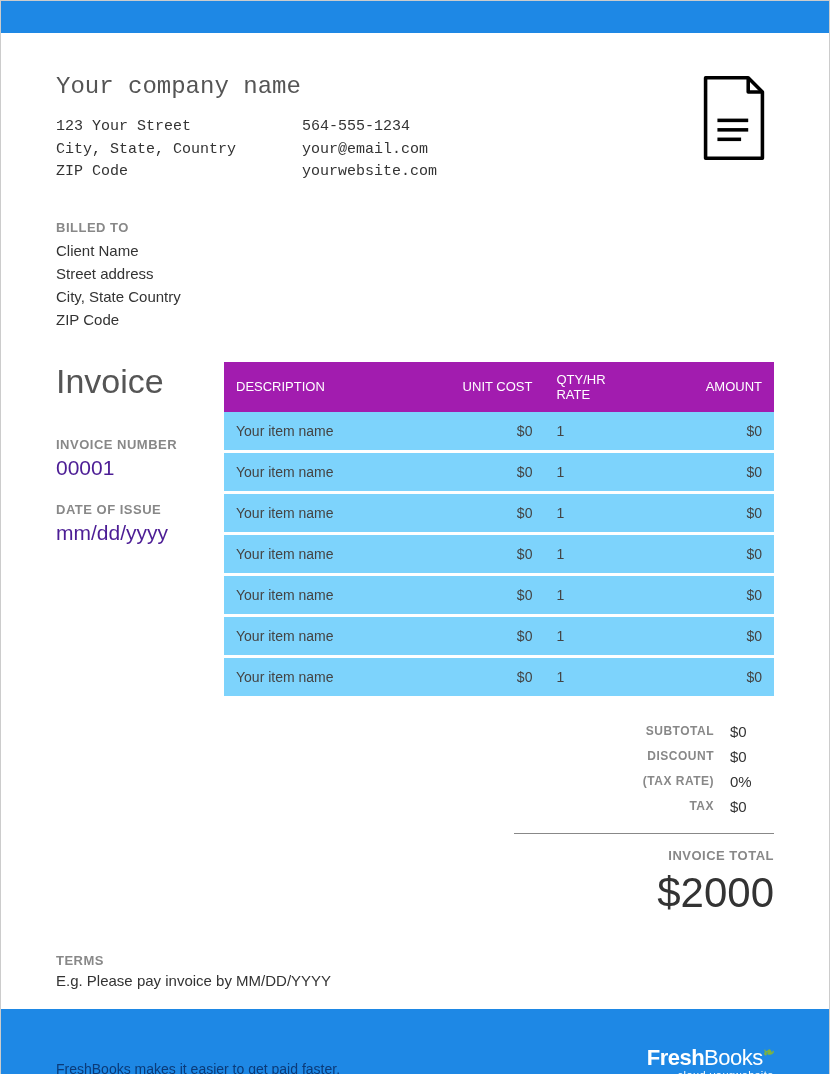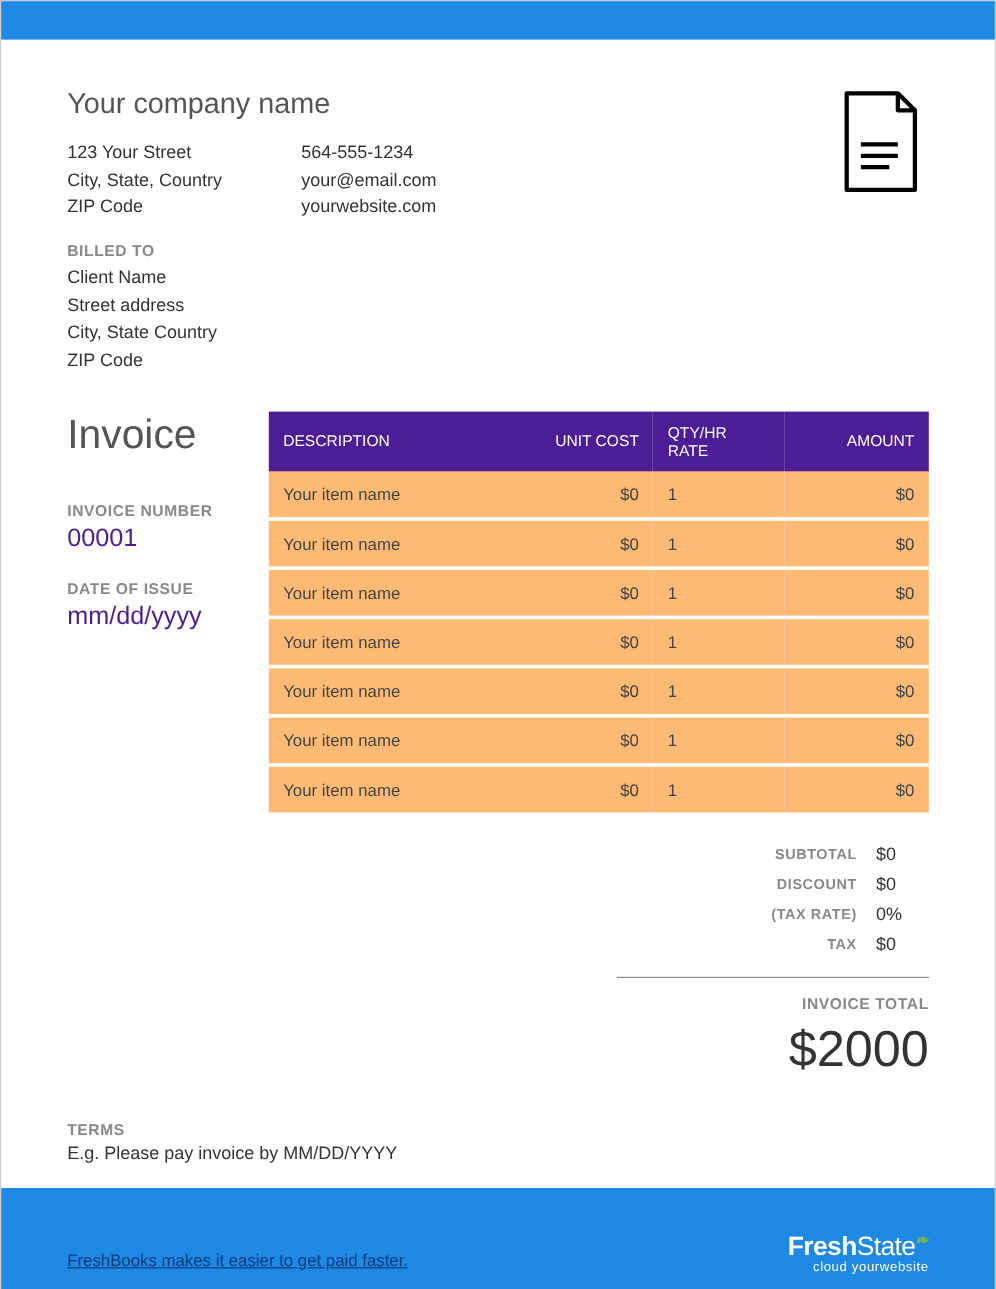--- a/index.html
+++ b/index.html
@@ -1,37 +1,37 @@
 <!DOCTYPE html>
 <html><head>
 <meta charset="utf-8">
 <style>
   * { box-sizing: border-box; margin: 0; padding: 0; }
   body { font-family: Arial, Helvetica, sans-serif; background: #fff; color: #333; width: 830px; }
   .page { border: 1px solid #ccc; margin: 0; background: #fff; }
   .top-bar { background: #1e88e5; height: 32px; }
   .content { padding: 40px 55px 20px 55px; }
-  .header { display: flex; justify-content: space-between; align-items: flex-start; margin-bottom: 16px; }
+  .header { display: flex; justify-content: space-between; align-items: flex-start; margin-bottom: 36px; font-family: Liberation Mono, monospace; }
   .company-name { font-size: 24px; color: #555; margin-bottom: 16px; font-weight: normal; }
   .addr-row { display: flex; gap: 66px; }
   .addr-col { font-size: 15px; line-height: 1.5; color: #333; }
   .doc-icon { width: 80px; height: 90px; }
   .label-gray { color: #888; font-size: 13px; font-weight: bold; letter-spacing: 0.5px; margin-bottom: 4px; }
   .billed { margin-bottom: 30px; }
   .billed .lines { font-size: 15px; line-height: 1.55; color: #333; }
   .main-row { display: flex; gap: 18px; }
   .left-col { width: 150px; flex-shrink: 0; }
   .invoice-title { font-size: 34px; color: #555; font-weight: normal; margin-bottom: 36px; }
   .meta-block { margin-bottom: 22px; }
   .meta-block .val { font-size: 21px; color: #4c1d95; margin-top: 2px; }
   table { width: 100%; border-collapse: collapse; font-size: 14px; }
-  thead th { background: #4c1d95; color: #fff; font-weight: normal; text-align: left; padding: 10px 12px; font-size: 13px; }
+  thead th { background: #a21caf; color: #fff; font-weight: normal; text-align: left; padding: 10px 12px; font-size: 13px; }
   thead th.num { text-align: right; }
   thead th.qty { text-align: left; }
-  tbody tr { background: #fdba74; }
+  tbody tr { background: #7dd3fc; }
   tbody td { padding: 11px 12px; color: #444; border-bottom: 3px solid #fff; }
   tbody td.num { text-align: right; }
   .totals { margin-top: 20px; margin-left: auto; width: 260px; }
   .totals-row { display: flex; justify-content: flex-start; align-items: center; padding: 4px 0; }
   .totals-row .lbl { color: #888; font-size: 12px; font-weight: bold; letter-spacing: 0.5px; text-align: right; flex: 1; padding-right: 16px; }
   .totals-row .val { color: #333; font-size: 15px; min-width: 44px; text-align: left; }
   .totals hr { border: none; border-top: 1px solid #888; margin: 14px 0 14px 0; }
   .invoice-total-label { color: #888; font-size: 13px; font-weight: bold; letter-spacing: 0.5px; text-align: right; }
   .invoice-total-amount { font-size: 42px; color: #333; text-align: right; margin-top: 6px; }
   .terms { margin-top: 36px; }
@@ -187,18 +187,18 @@
       <div class="label-gray">TERMS</div>
       <div class="terms-text">E.g. Please pay invoice by MM/DD/YYYY</div>
     </div>
 
   </div>
 
   <div class="footer">
     <a class="footer-link" href="#">FreshBooks makes it easier to get paid faster.</a>
     <div class="fb-logo">
       <div class="brand">
-        <span>Fresh</span><span class="thin">State</span><span class="leaf">❧</span>
+        <span>Fresh</span><span class="thin">Books</span><span class="leaf">❧</span>
       </div>
       <div class="tag">cloud yourwebsite</div>
     </div>
   </div>
 </div>
 
 </body></html>

